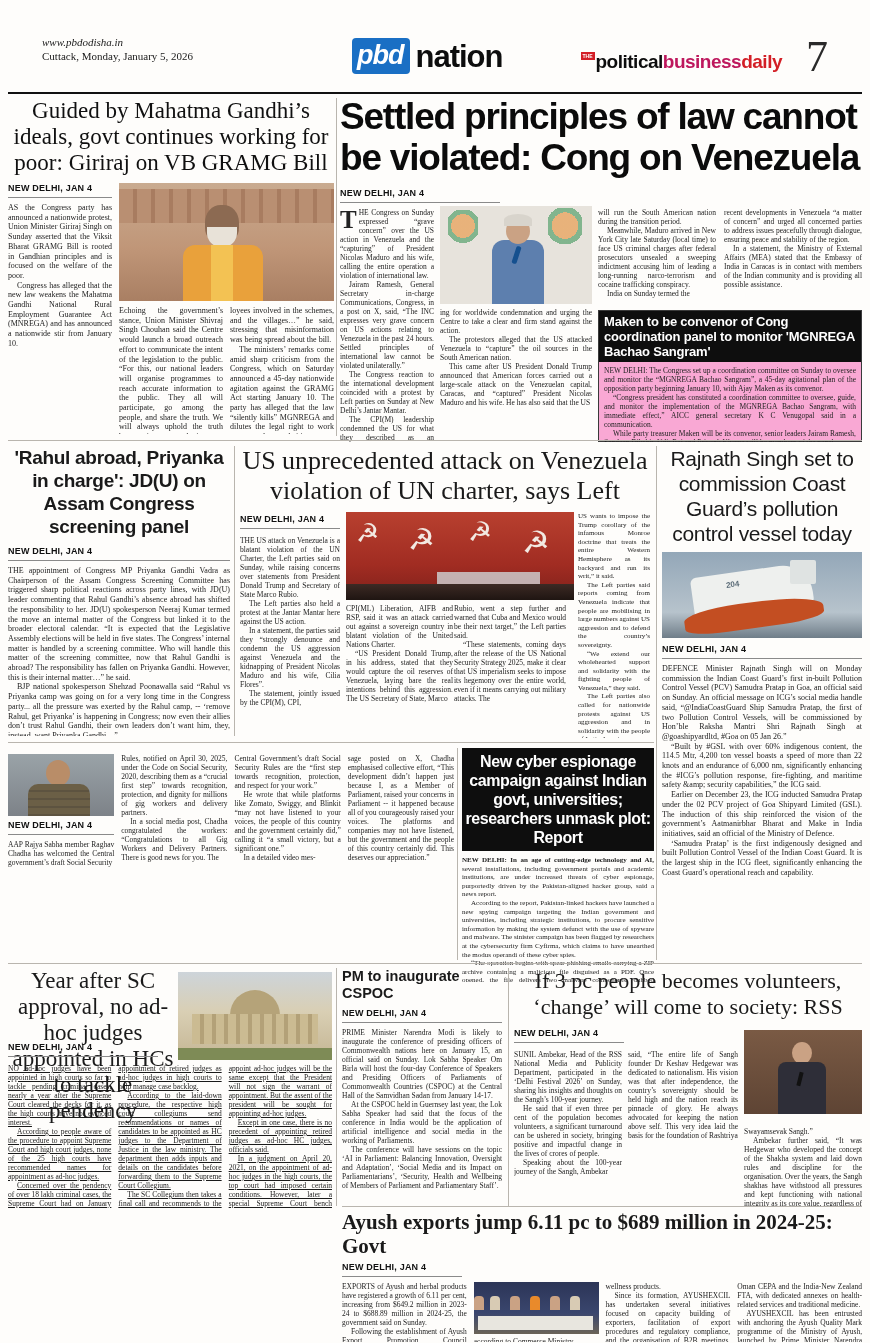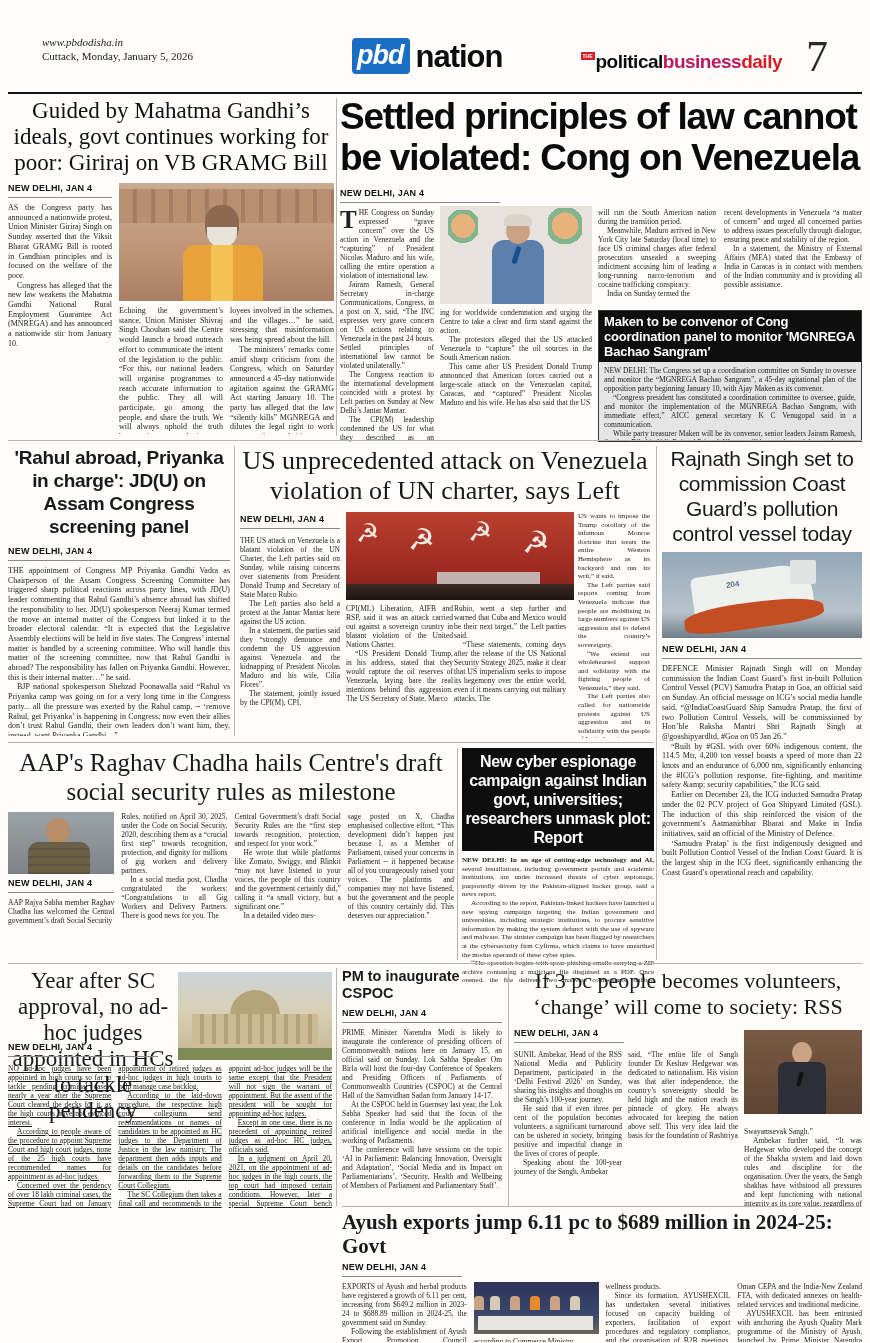--- a/index.html
+++ b/index.html
@@ -60,21 +60,21 @@
   .jai-photo{position:absolute;left:100px;top:110px;width:152px;height:98px;background:#e7e3dc;}
   .jai-photo .flag1{position:absolute;left:8px;top:4px;width:30px;height:40px;background:radial-gradient(circle at 50% 40%, #e98a2b 0 42%, #2f8f4e 42% 60%, transparent 60%);opacity:.55;}
   .jai-photo .flag2{position:absolute;right:10px;top:2px;width:34px;height:44px;background:radial-gradient(circle at 50% 40%, #e98a2b 0 42%, #2f8f4e 42% 60%, transparent 60%);opacity:.55;}
   .jai-photo .man{position:absolute;left:52px;top:34px;width:52px;height:64px;border-radius:12px 12px 0 0;background:#5d7fae;}
   .jai-photo .face{position:absolute;left:66px;top:12px;width:24px;height:26px;border-radius:50%;background:#caa284;}
   .jai-photo .hair{position:absolute;left:64px;top:8px;width:28px;height:12px;border-radius:50% 50% 0 0;background:#d8d4cc;}
   .jai-photo .mic{position:absolute;left:74px;top:40px;width:5px;height:18px;background:#15508f;border-radius:2px;transform:rotate(18deg);}
   #venezuela .c2{position:absolute;left:100px;top:212px;width:152px;height:132px;}
   #venezuela .c3{position:absolute;left:258px;top:112px;width:118px;height:96px;}
   #venezuela .c4{position:absolute;left:384px;top:112px;width:138px;height:96px;}
-  .maken{position:absolute;left:258px;top:214px;width:262px;height:130px;border:1px solid #3a3a3a;background:#e5e5e5;padding:0;}
+  .maken{position:absolute;left:258px;top:214px;width:262px;height:130px;border:1px solid #3a3a3a;background:#f9a8d4;padding:0;}
   .maken .mhead{background:#0e0e0e;color:#fff;font:700 13px/15px "Liberation Sans",sans-serif;padding:3px 5px;letter-spacing:-0.2px;}
   .maken .mbody{padding:4px 5px;}
 
   
   #jdu{left:8px;top:446px;width:222px;height:290px;}
   #jdu .dateline{margin-top:8px;width:100%;}
 
   
   #leftp{left:240px;top:446px;width:410px;height:292px;}
   #leftp h1{font:400 26px/30px "Liberation Serif",serif;margin:0;text-align:center;}
@@ -309,21 +309,20 @@
         <p>DEFENCE Minister Rajnath Singh will on Monday commission the Indian Coast Guard’s first in-built Pollution Control Vessel (PCV) Samudra Pratap in Goa, an official said on Sunday.  An official message on ICG’s social media handle said, “@IndiaCoastGuard Ship Samudra Pratap, the first of two Pollution Control Vessels, will be commissioned by Hon’ble Raksha Mantri Shri Rajnath Singh at @goashipyardltd, #Goa on 05 Jan 26.”</p>
         <p>“Built by #GSL with over 60% indigenous content, the 114.5 Mtr, 4,200 ton vessel boasts a speed of more than 22 knots and an endurance of 6,000 nm, significantly enhancing the #ICG’s pollution response, fire-fighting, and maritime safety &amp;amp; security capabilities,” the ICG said.</p>
         <p>Earlier on December 23, the ICG inducted Samudra Pratap under the 02 PCV project of Goa Shipyard Limited (GSL). The induction of this ship reinforced the vision of the government’s Aatmanirbhar Bharat and Make in India initiatives, said an official of the Ministry of Defence.</p>
         <p>‘Samudra Pratap’ is the first indigenously designed and built Pollution Control Vessel of the Indian Coast Guard. It is the largest ship in the ICG fleet, significantly enhancing the Coast Guard’s operational reach and capability.</p>
       </div>
   </section>
 
   <div class="divider-h" style="left:8px;top:742px;width:646px;"></div>
 
   <section id="aap">
-    <h1>AAP's Raghav Chadha hails Centre's draft social security rules as milestone</h1>
     <div class="abody">
       <div class="acol">
         <div class="photo chadha-photo">
           <div class="head"></div>
           <div class="jacket"></div>
         </div>
         <div class="dateline">NEW DELHI, JAN 4</div>
         <div class="body small">
             <p>AAP Rajya Sabha member Raghav Chadha has welcomed the Central government’s draft Social Security</p>
           </div>

